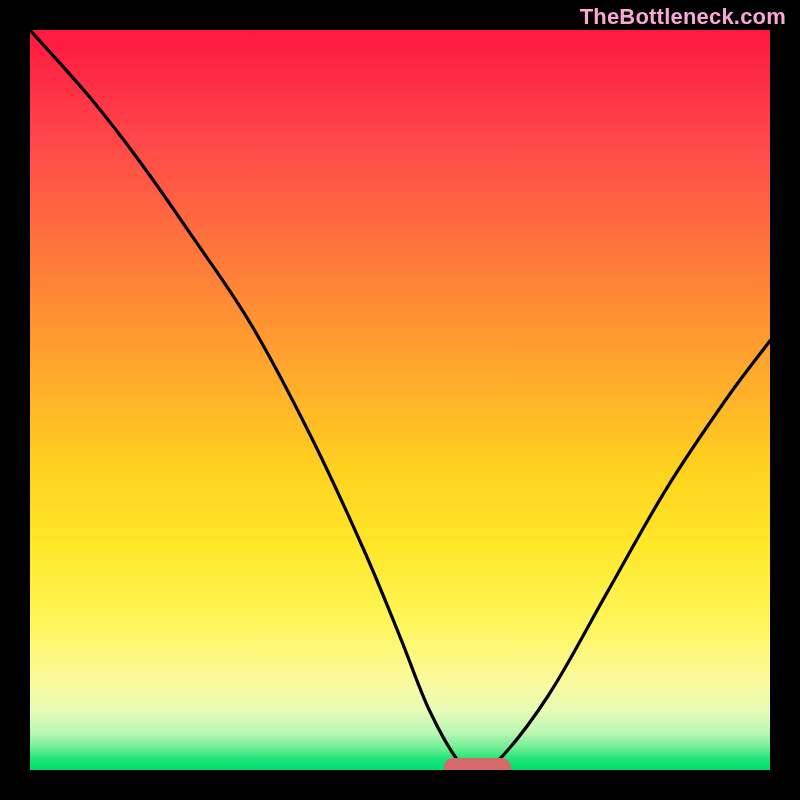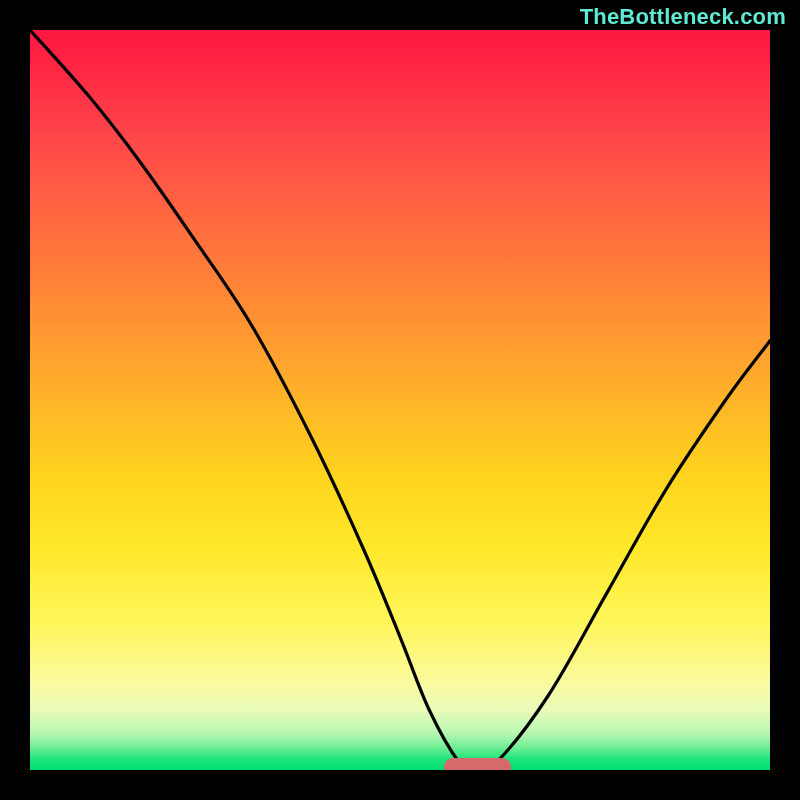--- a/index.html
+++ b/index.html
@@ -14,21 +14,21 @@
   .frame {
     position: relative;
     width: 800px;
     height: 800px;
     background: #000;
   }
   .watermark {
     position: absolute;
     top: 4px;
     right: 14px;
-    color: #5eead4;
+    color: #f9a8d4;
     font-size: 22px;
     font-weight: 600;
     letter-spacing: 0.2px;
     z-index: 10;
     text-align: center;
   }
   .plot-area {
     position: absolute;
     left: 30px;
     top: 30px;

